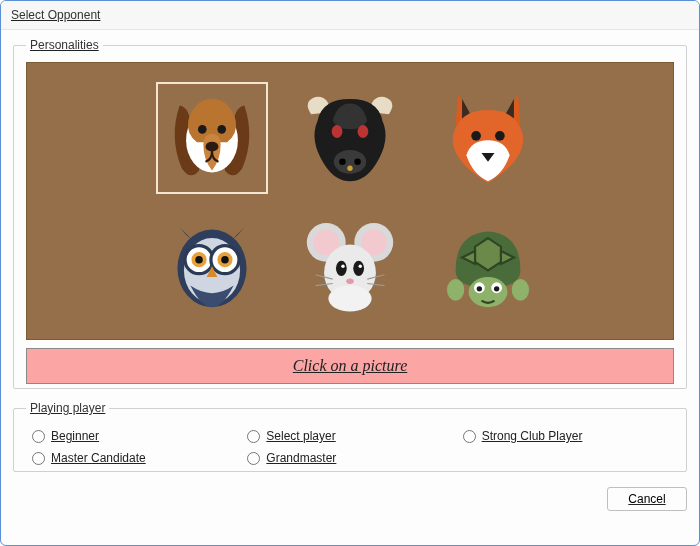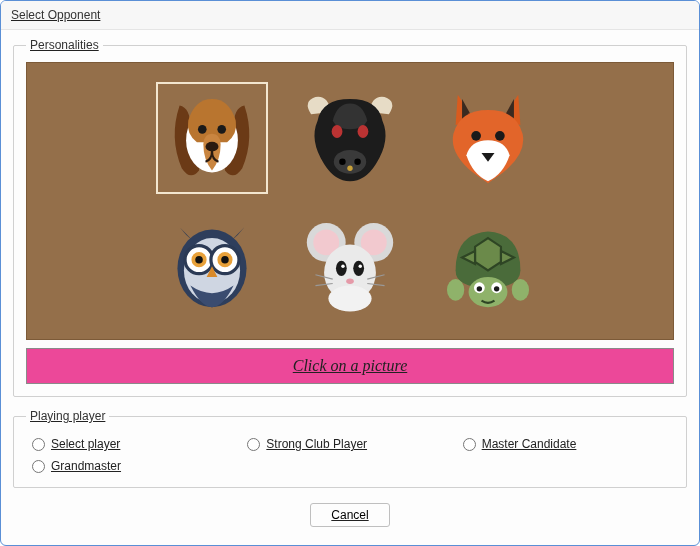--- a/index.html
+++ b/index.html
@@ -32,21 +32,21 @@
     background: #f7f7f7;
     border-bottom: 1px solid #e5e5e5;
   }
   .content {
     padding: 8px 12px 10px 12px;
   }
   fieldset.groupbox {
     border: 1px solid #d0d0d0;
     border-radius: 2px;
     margin: 0 0 12px 0;
-    padding: 10px 12px 12px 12px;
+    padding: 10px 12px 4px 12px;
   }
   fieldset.groupbox > legend {
     font-size: 12px;
     color: #333;
     padding: 0 4px;
   }
   .personalities-area {
     background: #946f4a;
     border: 1px solid #7c5a38;
     height: 276px;
@@ -73,21 +73,21 @@
   .avatar.selected {
     border: 2px solid #f2e6d0;
   }
   .avatar svg {
     width: 100%;
     height: 100%;
   }
   .instruction-bar {
     margin-top: 8px;
     border: 1px solid #8a8a8a;
-    background: #ec4899;
+    background: #fca5a5;
     height: 34px;
     display: flex;
     align-items: center;
     justify-content: center;
     font-family: Georgia, "Times New Roman", serif;
     font-style: italic;
     font-size: 16px;
     color: #222;
   }
   .levels {
@@ -104,21 +104,21 @@
     font-size: 12px;
     color: #222;
   }
   .radio-item input[type="radio"] {
     margin: 0;
     width: 13px;
     height: 13px;
   }
   .button-row {
     display: flex;
-    justify-content: center;
+    justify-content: flex-end;
     margin-top: 15px;
   }
   button.dlg {
     min-width: 80px;
     height: 24px;
     font-size: 12px;
     background: #fdfdfd;
     border: 1px solid #bfbfbf;
     border-radius: 3px;
     cursor: pointer;
@@ -244,20 +244,24 @@
         <span>Click on a picture</span>
       </div>
     </fieldset>
 
     <fieldset class="groupbox">
       <legend>Playing player</legend>
       <div class="levels">
 
         <label class="radio-item">
           <input type="radio" name="level" style="">
+          <span>Beginner</span>
+        </label>
+        <label class="radio-item">
+          <input type="radio" name="level" style="">
           <span>Select player</span>
         </label>
         <label class="radio-item">
           <input type="radio" name="level" style="">
           <span>Strong Club Player</span>
         </label>
         <label class="radio-item">
           <input type="radio" name="level" style="">
           <span>Master Candidate</span>
         </label>

